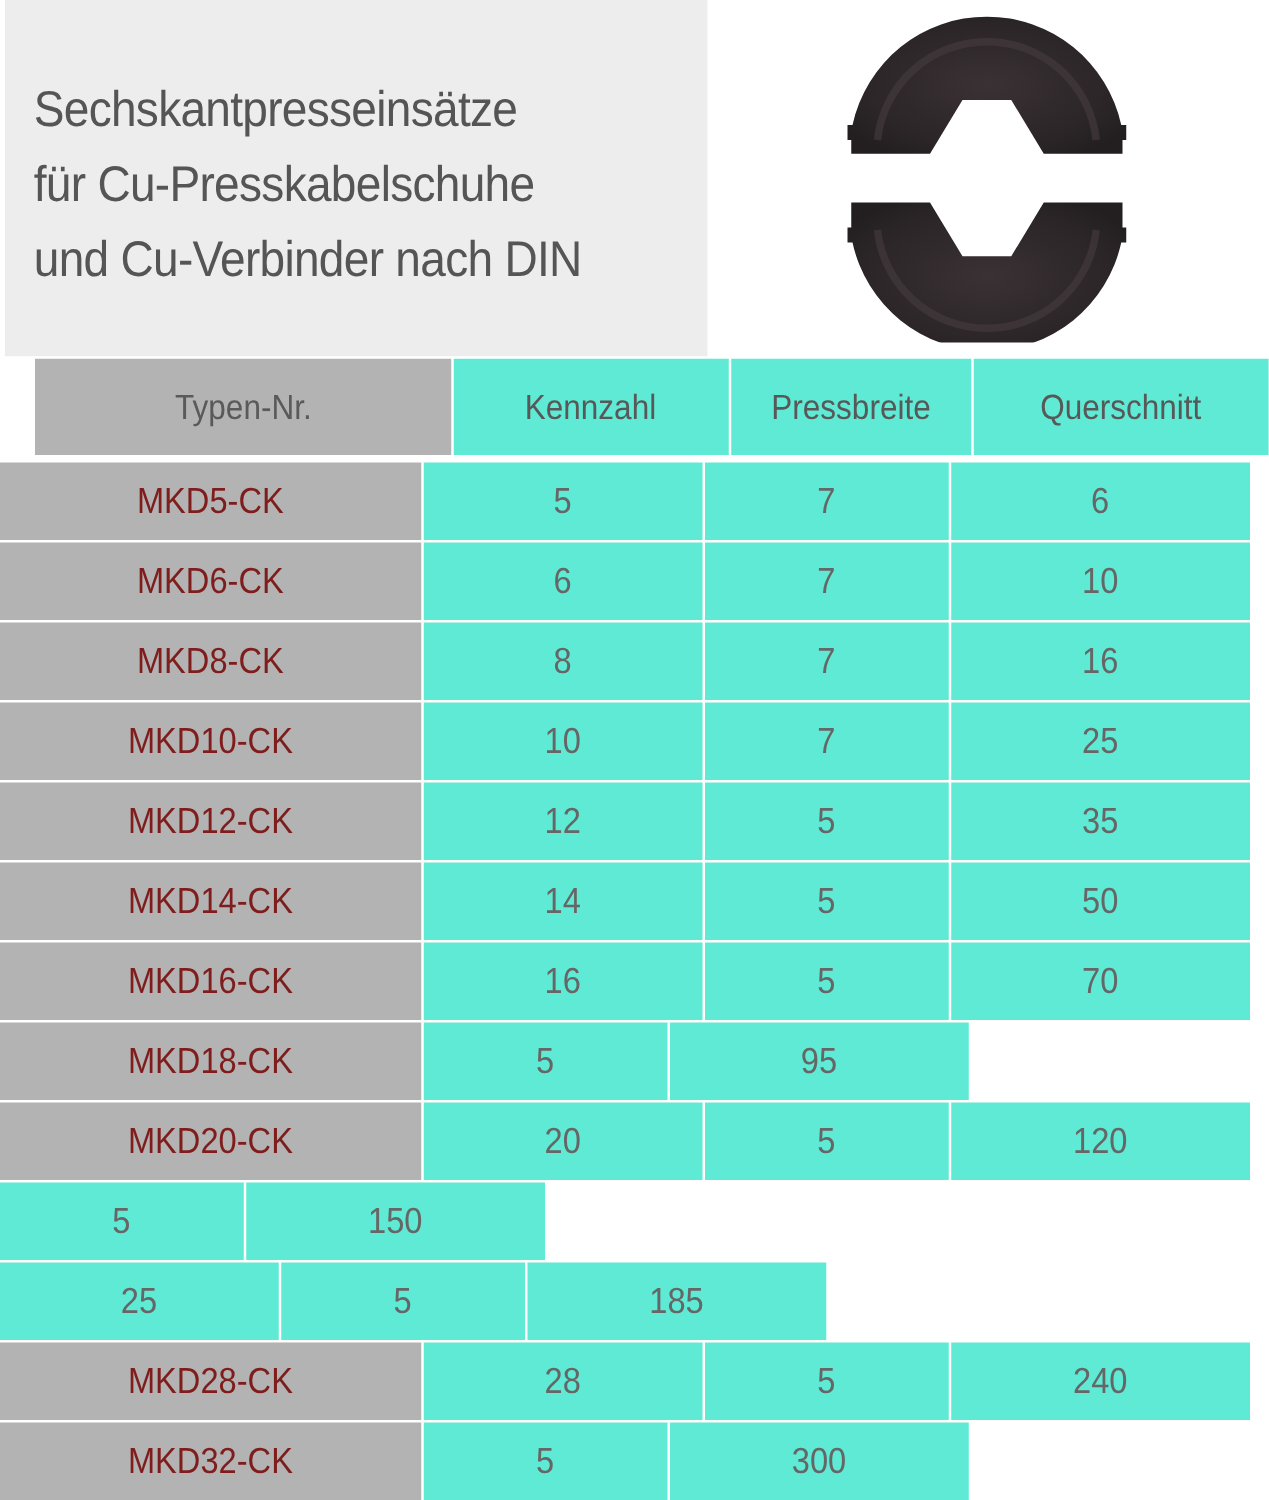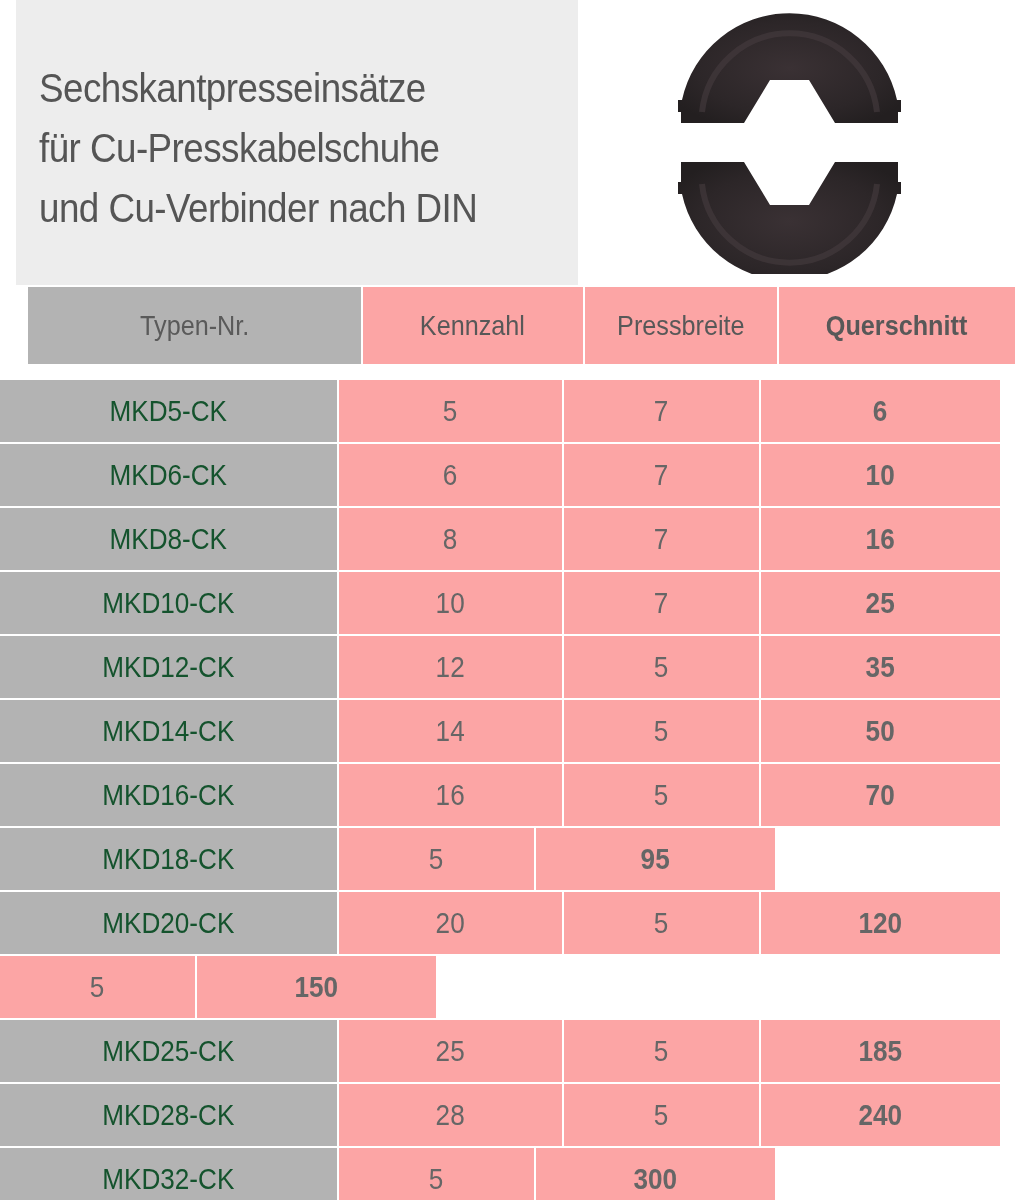--- a/index.html
+++ b/index.html
@@ -1,34 +1,34 @@
 <!DOCTYPE html>
 <html><head>
 <meta charset="utf-8">
 <style>
   html, body { margin: 0; padding: 0; background: #ffffff; }
   body { width: 1015px; height: 1200px; position: relative; overflow: hidden;
          font-family: "Liberation Sans", "DejaVu Sans", sans-serif; }
   .top { position: absolute; left: 0; top: 0; width: 1015px; height: 285px; }
-  .title-panel { position: absolute; left: 16px; top: 0; width: 562px; height: 285px; background: #ededed; }
+  .title-panel { position: absolute; left: 4px; top: 0; width: 562px; height: 285px; background: #ededed; }
   .title { position: absolute; left: 23px; top: 58px; margin: 0; font-weight: normal;
            font-size: 40px; line-height: 60px; color: #555555; letter-spacing: -0.6px;
            transform: scaleX(0.92); transform-origin: left top; white-space: nowrap; }
   .title span { display: block; }
   .product-image { position: absolute; left: 672px; top: 12px; width: 235px; height: 262px; }
   .table { position: absolute; left: 0; top: 287px; width: 1015px; }
   .row { display: flex; height: 62px; margin-bottom: 2px; }
-  .row.header { height: 77px; margin-bottom: 16px; padding-left: 28px; }
+  .row.header { height: 77px; margin-bottom: 6px; padding-left: 28px; }
   .cell { display: flex; align-items: center; justify-content: center;
-          background: #fca5a5; color: #666666; font-size: 29px; margin-right: 2px; }
+          background: #5eead4; color: #666666; font-size: 29px; margin-right: 2px; }
   .cell:last-child { margin-right: 0; }
-  .c1 { width: 337px; background: #b3b3b3; color: #14532d; }
+  .c1 { width: 337px; background: #b3b3b3; color: #7f1d1d; }
   .c2 { width: 223px; }
   .c3 { width: 195px; }
-  .c4 { width: 239px; font-weight: bold; }
+  .c4 { width: 239px; }
   .header .cell { color: #585858; font-size: 28px; }
   .header .c1 { color: #5a5a5a; }
   .txt { display: inline-block; transform: scaleX(0.9); }
 </style>
 </head>
 <body>
 
 <div class="top">
   <div class="title-panel">
     <h1 class="title">
@@ -206,23 +206,20 @@
   </div>
   <div class="row">
     <div class="cell c3">
         <span class="txt">5</span>
       </div>
     <div class="cell c4">
         <span class="txt">150</span>
       </div>
   </div>
   <div class="row">
-    <div class="cell c1">
-        <span class="txt">MKD25-CK</span>
-      </div>
     <div class="cell c2">
         <span class="txt">25</span>
       </div>
     <div class="cell c3">
         <span class="txt">5</span>
       </div>
     <div class="cell c4">
         <span class="txt">185</span>
       </div>
   </div>

